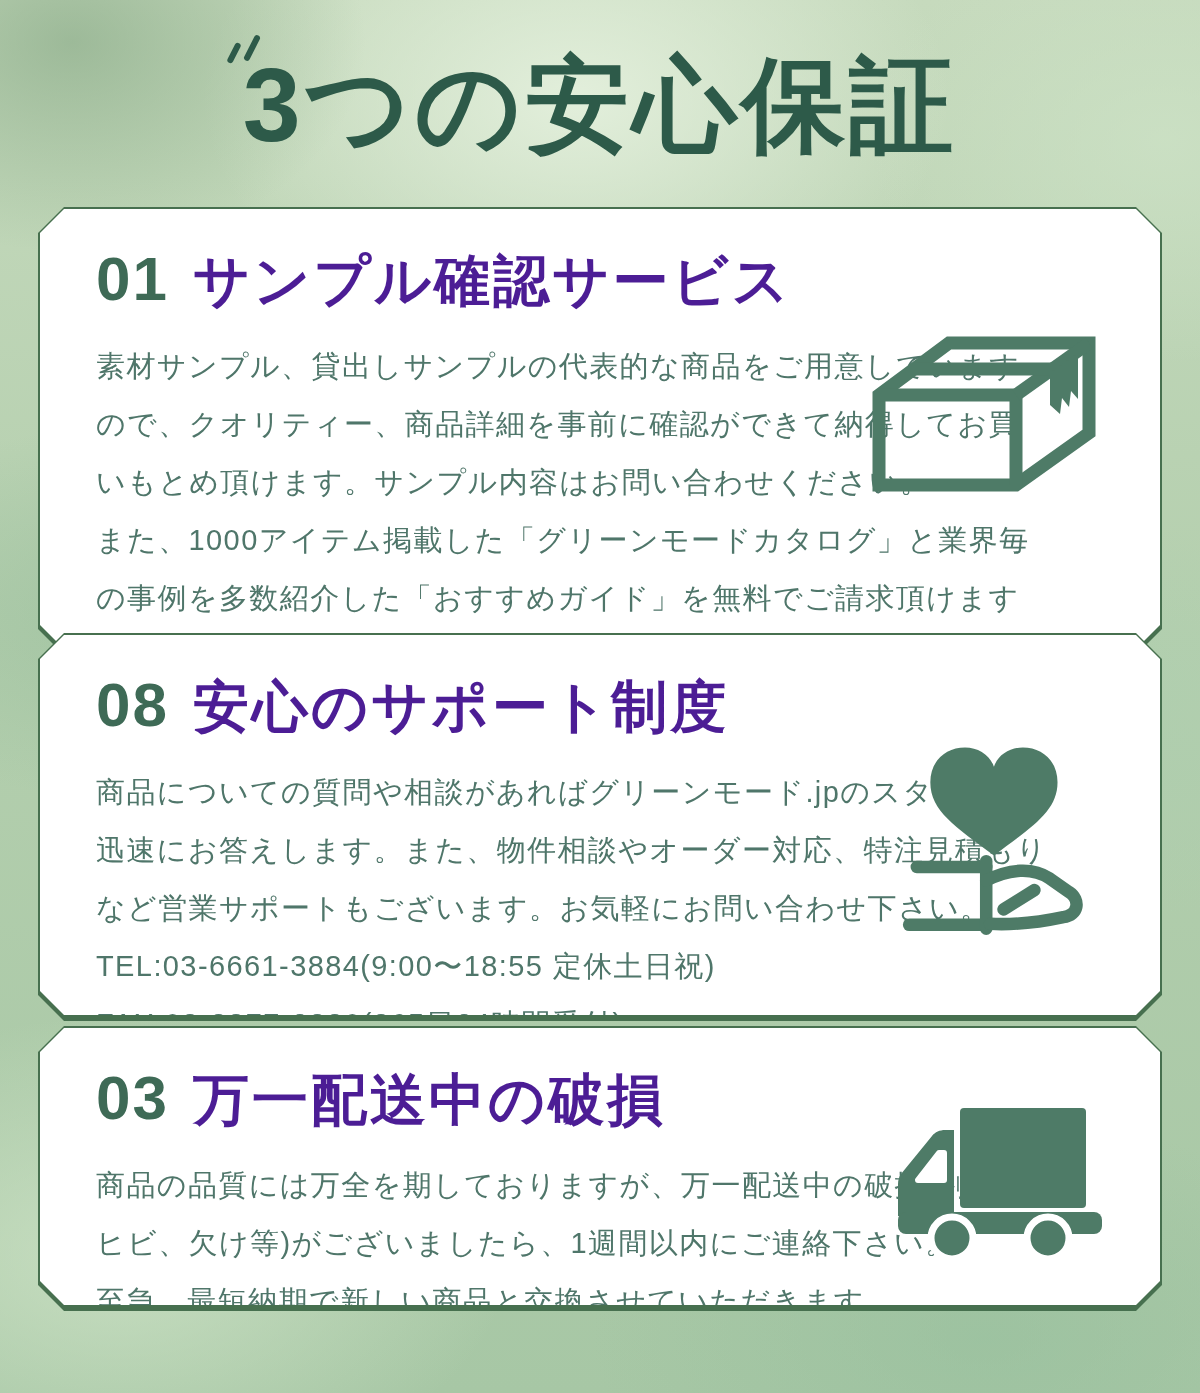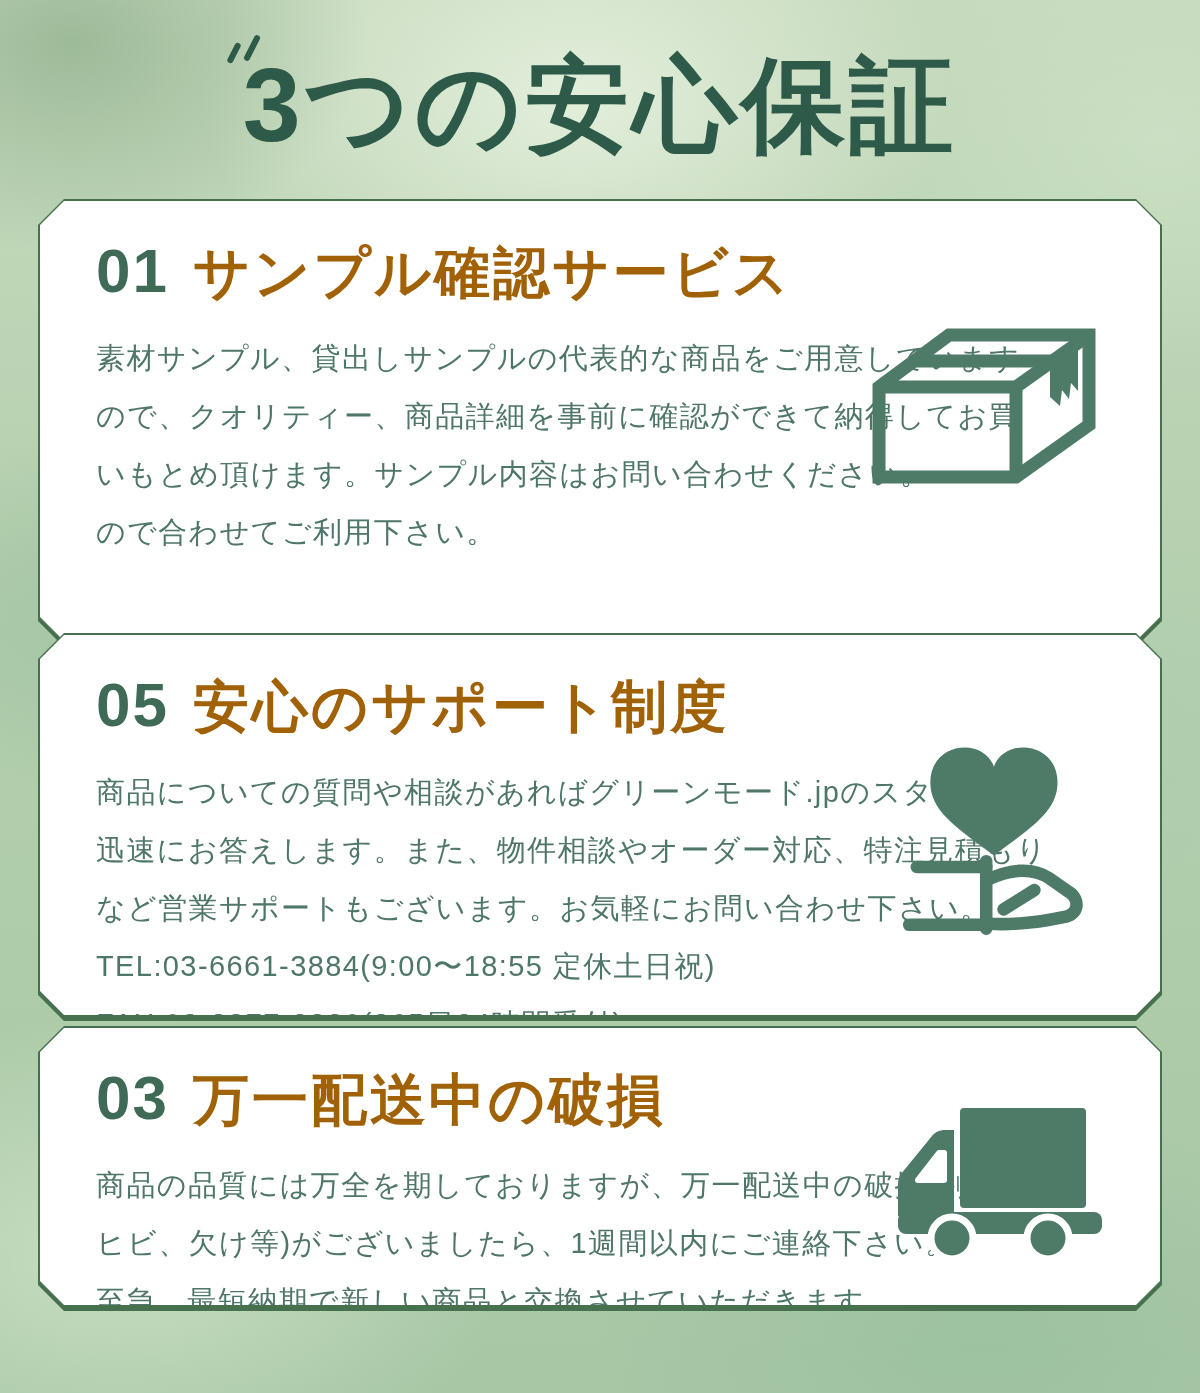--- a/index.html
+++ b/index.html
@@ -30,26 +30,26 @@
   
   .card{
     position:absolute;left:38px;width:1124px;background:#47704f;
     clip-path:polygon(26px 0,calc(100% - 26px) 0,100% 26px,100% calc(100% - 26px),calc(100% - 26px) 100%,26px 100%,0 calc(100% - 26px),0 26px);
   }
   .card-inner{
     position:absolute;top:2px;left:2px;right:2px;bottom:6px;background:#ffffff;
     clip-path:polygon(24px 0,calc(100% - 24px) 0,100% 24px,100% calc(100% - 24px),calc(100% - 24px) 100%,24px 100%,0 calc(100% - 24px),0 24px);
     box-sizing:border-box;padding:34px 0 0 56px;
   }
-  #card1{top:199px;height:448px;}
+  #card1{top:207px;height:448px;}
   #card2{top:633px;height:388px;}
   #card3{top:1026px;height:285px;}
   .card-heading{display:flex;align-items:baseline;gap:24px;line-height:72px;}
   .card-number{font-size:62px;font-weight:700;color:#3e6a56;letter-spacing:2px;}
-  .card-title{font-size:56px;font-weight:600;color:#a16207;letter-spacing:3px;}
+  .card-title{font-size:56px;font-weight:600;color:#4c1d95;letter-spacing:3px;}
   .card-body{margin-top:20px;width:836px;}
   .card-body p{
     margin:0;font-size:29px;line-height:58px;letter-spacing:1.4px;
     color:#4f766a;white-space:nowrap;
   }
   .card-icon{position:absolute;}
   #icon-box{right:46px;top:118px;width:250px;height:175px;}
   #icon-heart{right:62px;top:96px;width:212px;height:218px;}
   #icon-truck{right:52px;top:58px;width:244px;height:180px;}
 </style>
@@ -71,40 +71,42 @@
   <section class="card" id="card1">
     <div class="card-inner">
       <div class="card-heading">
         <span class="card-number">01</span>
         <span class="card-title">サンプル確認サービス</span>
       </div>
       <div class="card-body">
         <p>素材サンプル、貸出しサンプルの代表的な商品をご用意しています</p>
         <p>ので、クオリティー、商品詳細を事前に確認ができて納得してお買</p>
         <p>いもとめ頂けます。サンプル内容はお問い合わせください。</p>
+        <p>また、1000アイテム掲載した「グリーンモードカタログ」と業界毎</p>
+        <p>の事例を多数紹介した「おすすめガイド」を無料でご請求頂けます</p>
         <p>ので合わせてご利用下さい。</p>
       </div>
       <div class="card-icon" id="icon-box">
         <svg width="250" height="175" viewBox="0 0 250 175">
           <g fill="none" stroke="#4e7b67" stroke-width="13" stroke-linejoin="miter">
             <path d="M15,68 L85,16 L225,16 L225,106 L152,158 L15,158 Z"></path>
             <path d="M15,68 L152,68 L152,158"></path>
             <path d="M152,68 L225,16"></path>
             <path d="M52,42 L188,42"></path>
           </g>
           <path d="M186,46 L214,26 L214,72 L207,64 L205,80 L198,71 L196,87 L186,78 Z" fill="#4e7b67"></path>
         </svg>
       </div>
     </div>
   </section>
 
   <section class="card" id="card2">
     <div class="card-inner">
       <div class="card-heading">
-        <span class="card-number">05</span>
+        <span class="card-number">08</span>
         <span class="card-title">安心のサポート制度</span>
       </div>
       <div class="card-body">
         <p>商品についての質問や相談があればグリーンモード.jpのスタッフが</p>
         <p>迅速にお答えします。また、物件相談やオーダー対応、特注見積もり</p>
         <p>など営業サポートもございます。お気軽にお問い合わせ下さい。</p>
         <p>TEL:03-6661-3884(9:00〜18:55 定休土日祝)</p>
         <p>FAX:03-3877-2380(365日24時間受付)</p>
         <p>e-mail:info-green@belk.jp(365日24時間受付)</p>
       </div>

